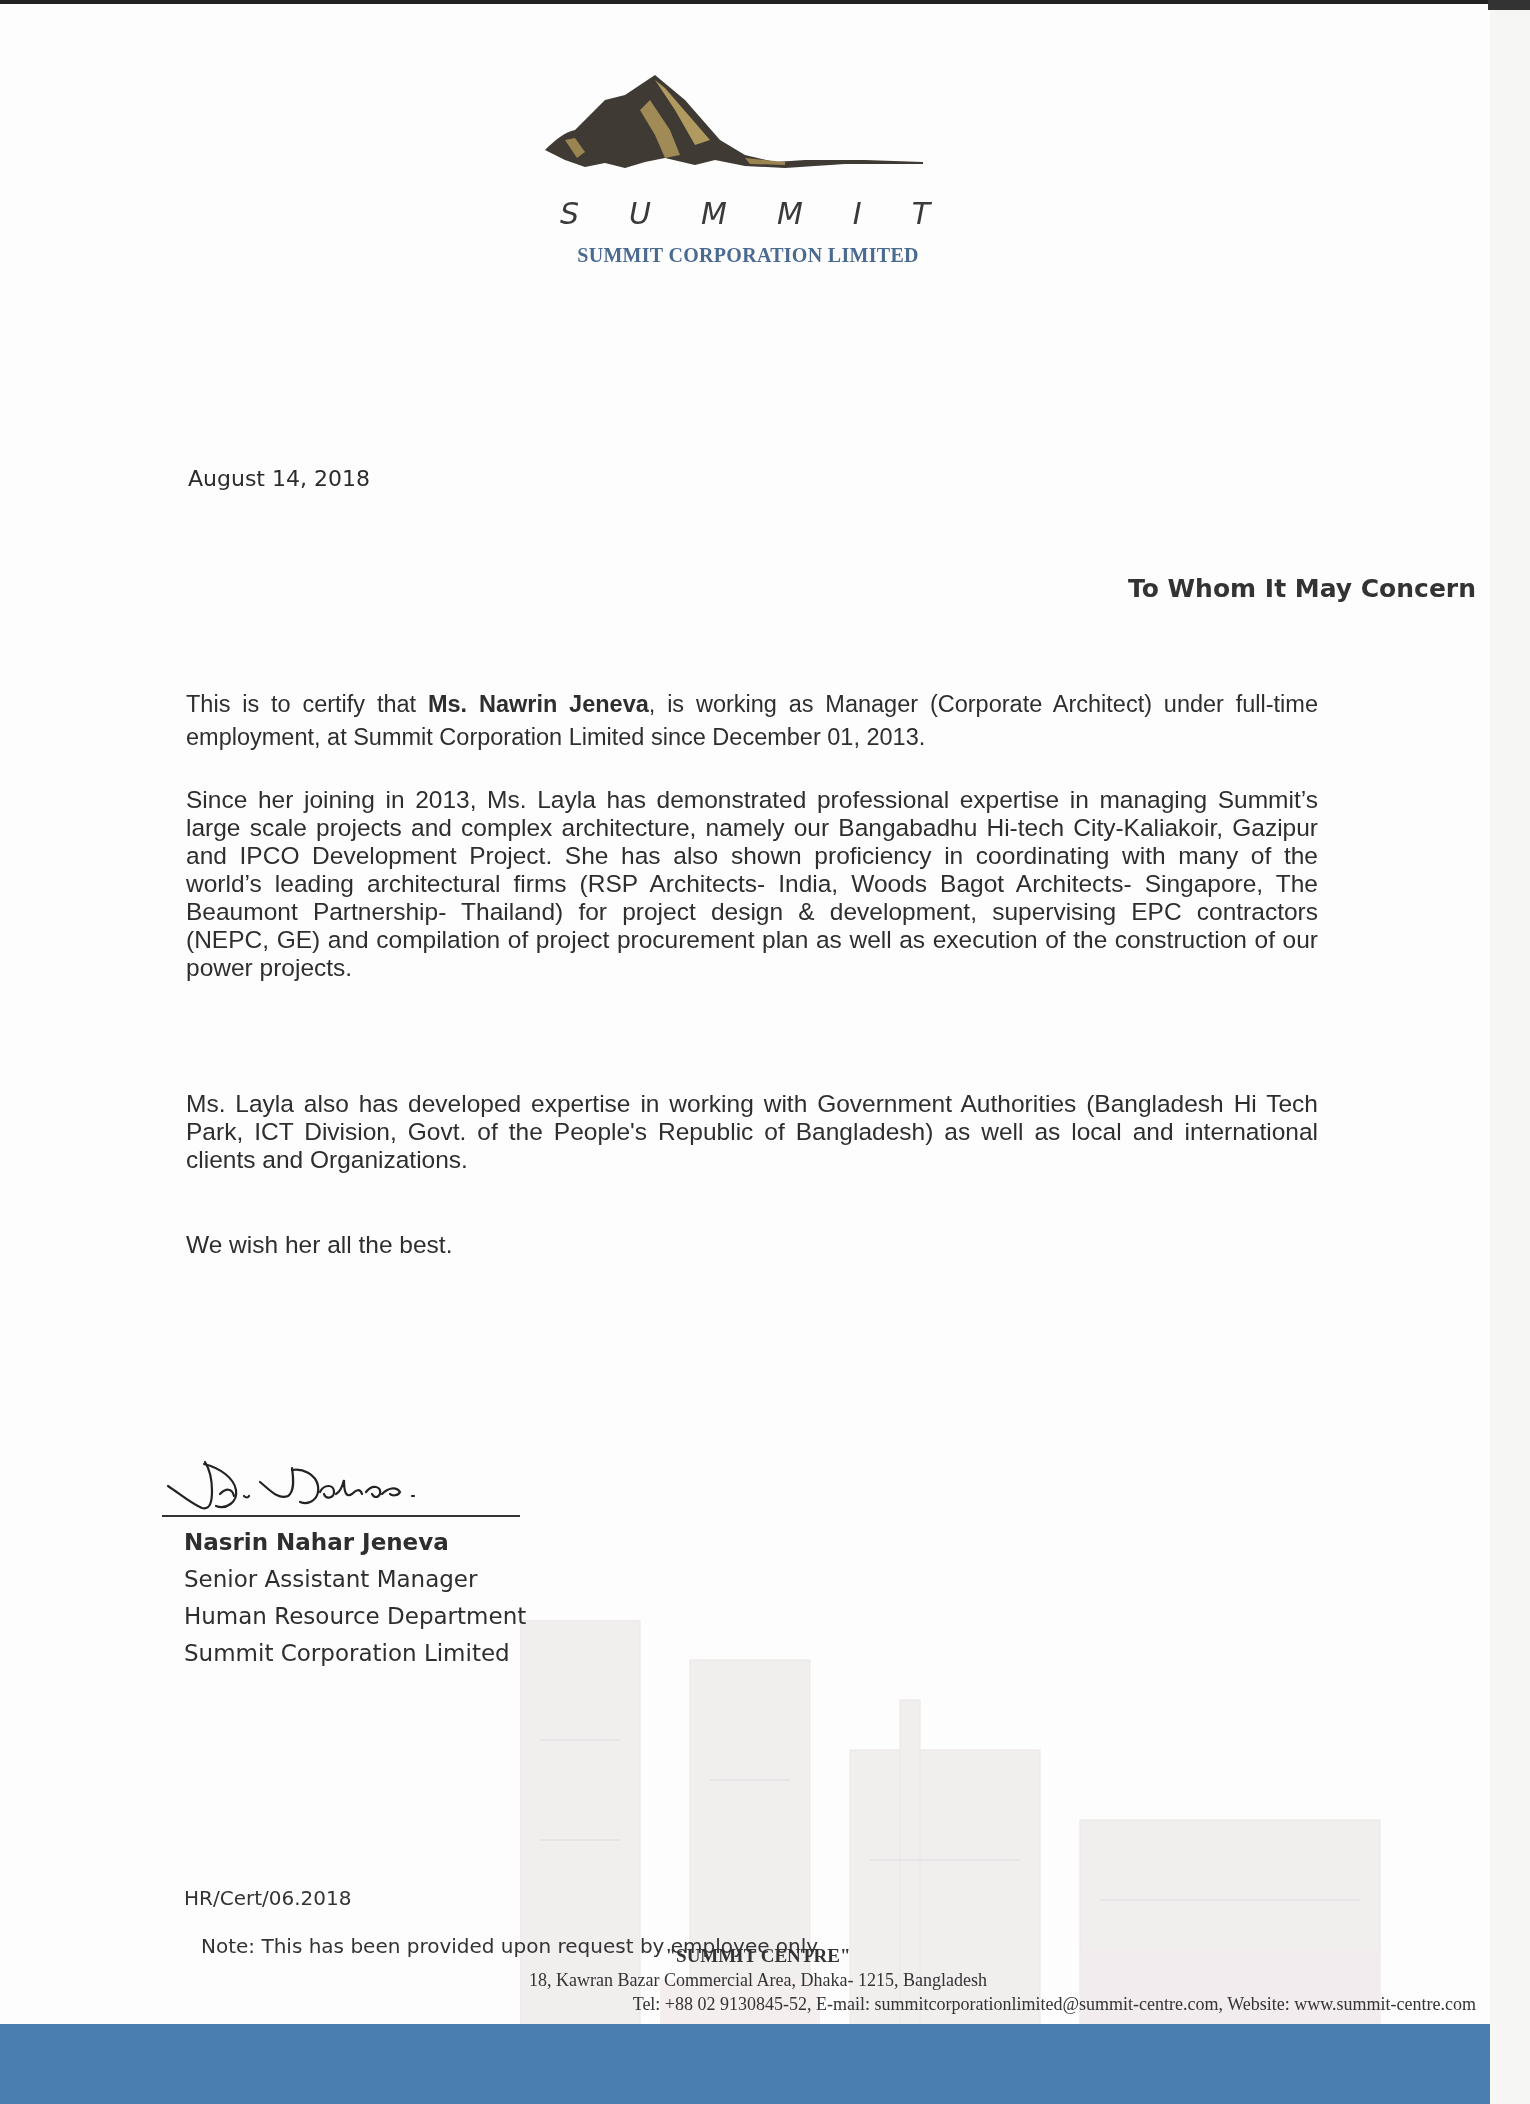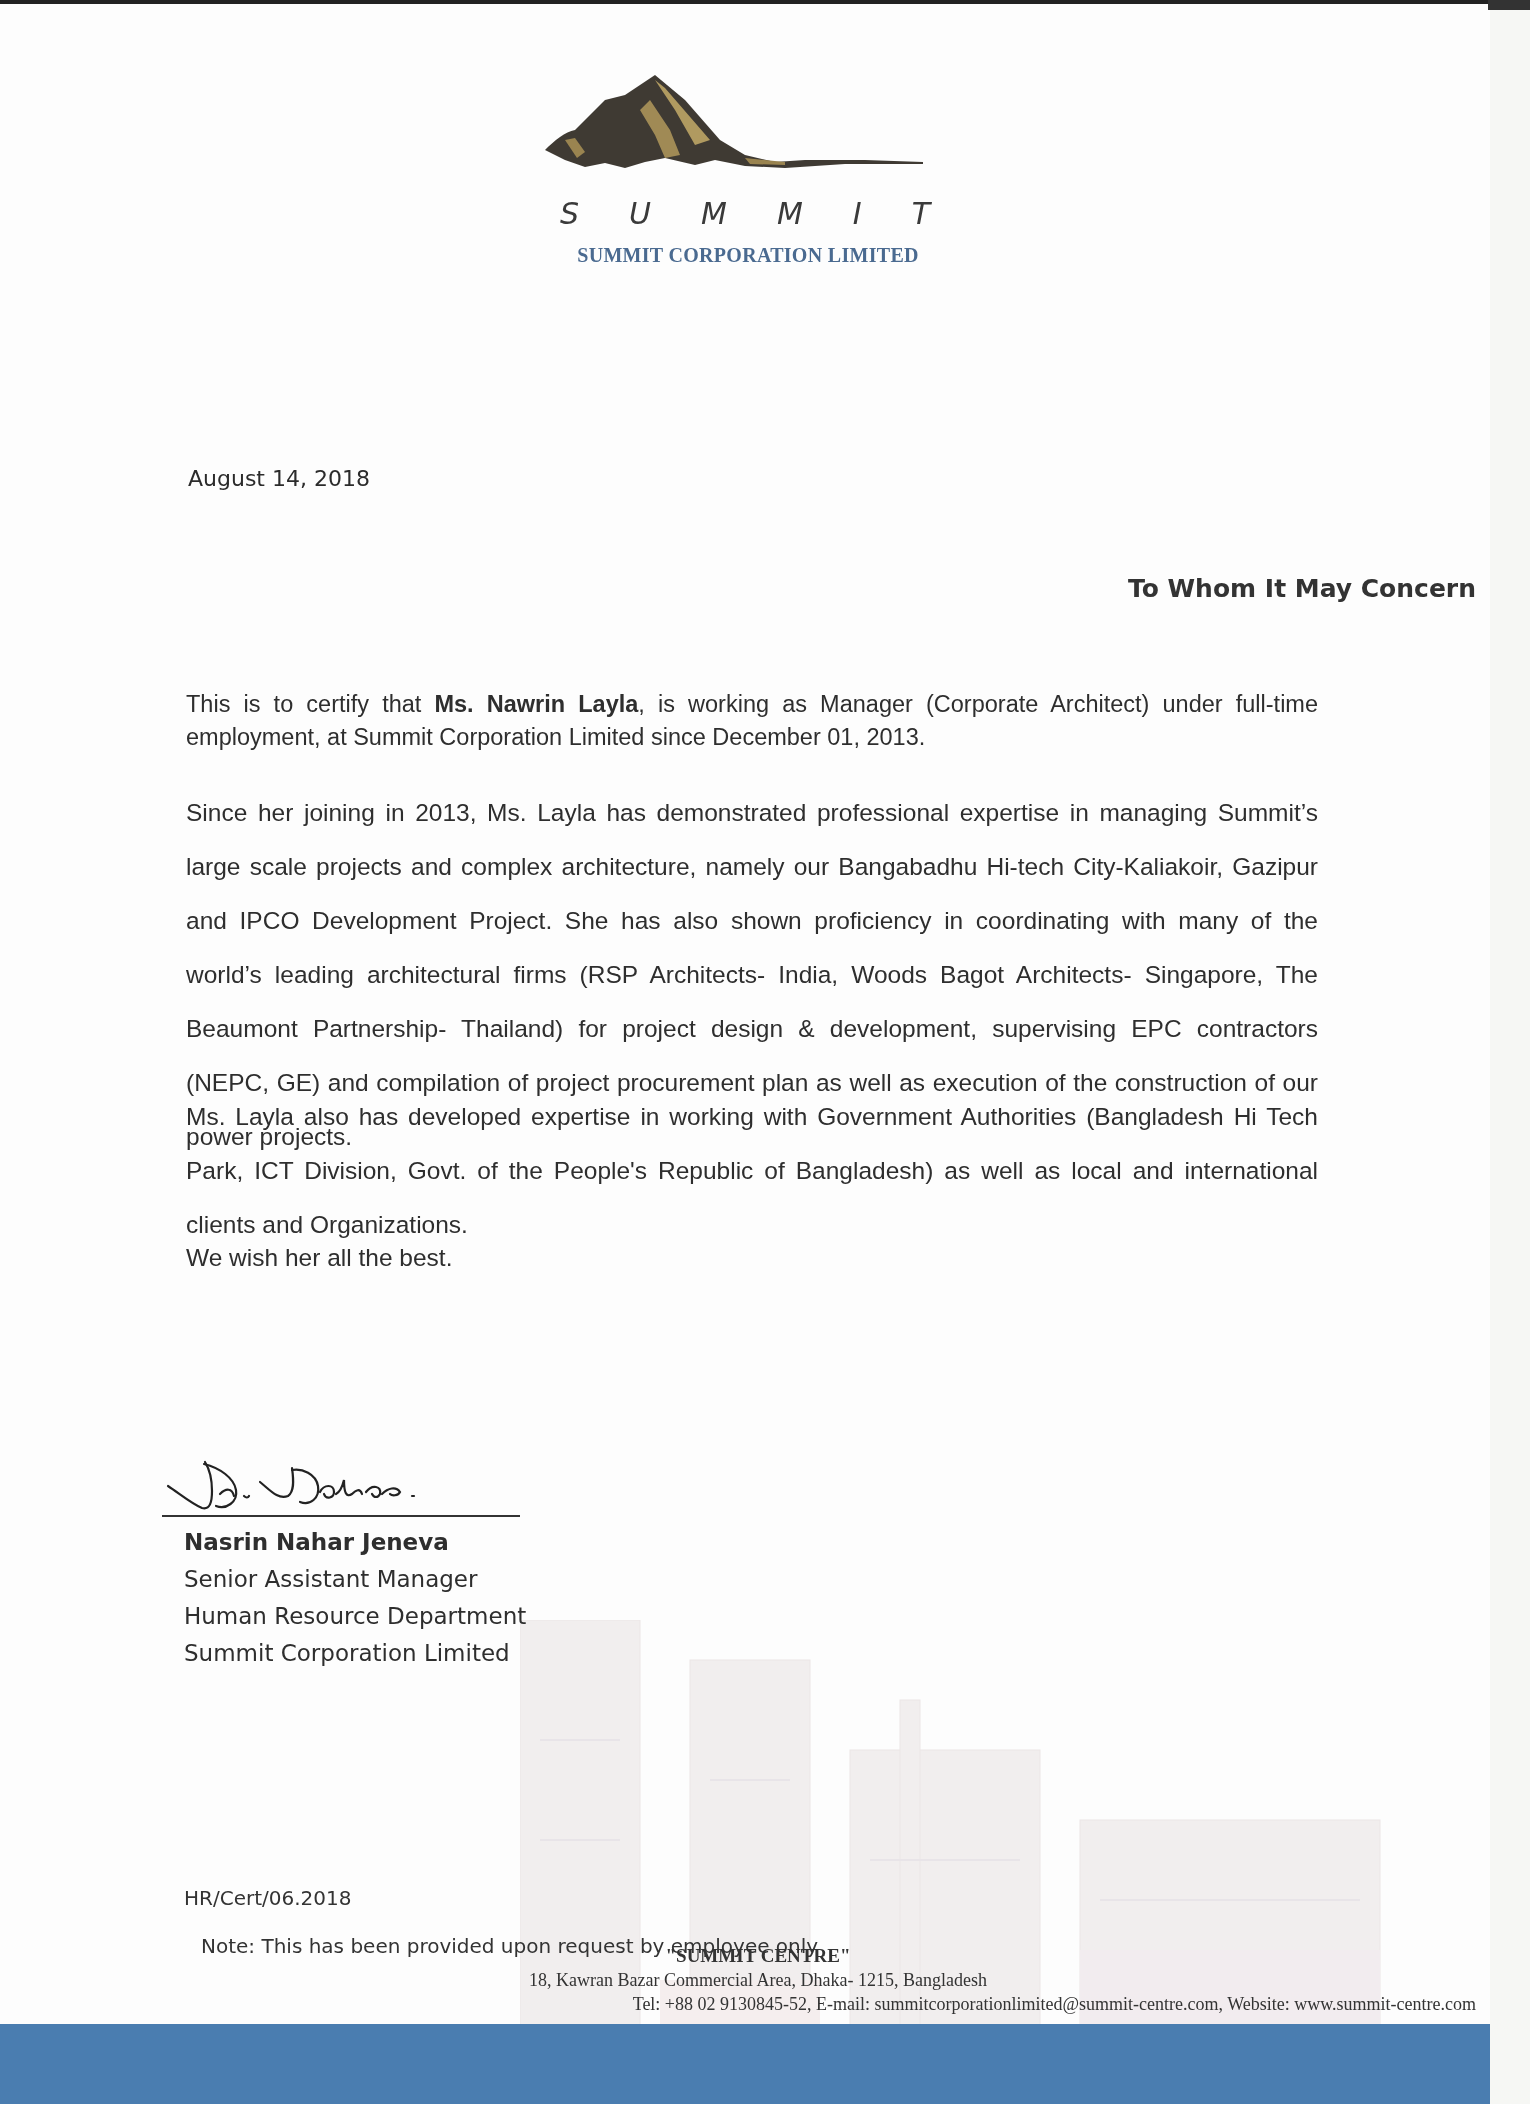--- a/index.html
+++ b/index.html
@@ -22,21 +22,21 @@
   }
   .corp-name {
     position: absolute; left: 568px; top: 244px; width: 360px; text-align: center;
     font-family: "Liberation Serif", serif; font-weight: bold; font-size: 20px;
     color: #4a6a90; letter-spacing: 0.3px;
   }
   .date { position: absolute; left: 188px; top: 466px; font-size: 22px; }
   .title { position: absolute; left: 0; width: 1476px; top: 574px; text-align: right; font-size: 25px; font-weight: bold; color: #333; }
   .body-text {
     position: absolute; left: 186px; width: 1132px;
-    font-family: "Liberation Sans", sans-serif; font-size: 24.5px; line-height: 54px;
+    font-family: "Liberation Sans", sans-serif; font-size: 24.5px; line-height: 28px;
     text-align: justify; color: #2e2e2e;
   }
   .p1 { top: 688px; font-size: 23.5px; line-height: 33px; }
   .p2 { top: 786px; }
   .p3 { top: 1090px; }
   .p4 { top: 1231px; }
   .strong { font-weight: bold; }
   .sig { position: absolute; left: 160px; top: 1456px; width: 370px; height: 62px; }
   .sig-line { position: absolute; left: 162px; top: 1515px; width: 358px; height: 2px; background: #333; }
   .signer { position: absolute; left: 184px; top: 1524px; font-family: "DejaVu Sans", sans-serif; font-size: 23px; line-height: 37px; color: #2e2e2e; }
@@ -91,21 +91,21 @@
   <span>M</span>
   <span>M</span>
   <span>I</span>
   <span>T</span>
 </div>
 <div class="corp-name">SUMMIT CORPORATION LIMITED</div>
 
 <div class="date">August 14, 2018</div>
 <div class="title">To Whom It May Concern</div>
 
-<div class="body-text p1"><span>This is to certify that </span><span class="strong">Ms. Nawrin Layla</span><span>, is working as Manager (Corporate Architect) under full-time employment, at Summit Corporation Limited since December 01, 2013.</span></div>
+<div class="body-text p1"><span>This is to certify that </span><span class="strong">Ms. Nawrin Jeneva</span><span>, is working as Manager (Corporate Architect) under full-time employment, at Summit Corporation Limited since December 01, 2013.</span></div>
 
 <div class="body-text p2">Since her joining in 2013, Ms. Layla has demonstrated professional expertise in managing Summit’s large scale projects and complex architecture, namely our Bangabadhu Hi-tech City-Kaliakoir, Gazipur and IPCO Development Project. She has also shown proficiency in coordinating with many of the world’s leading architectural firms (RSP Architects- India, Woods Bagot Architects- Singapore, The Beaumont Partnership- Thailand) for project design &amp; development, supervising EPC contractors (NEPC, GE) and compilation of project procurement plan as well as execution of the construction of our power projects.</div>
 <div class="body-text p3">Ms. Layla also has developed expertise in working with Government Authorities (Bangladesh Hi Tech Park, ICT Division, Govt. of the People's Republic of Bangladesh) as well as local and international clients and Organizations.</div>
 <div class="body-text p4">We wish her all the best.</div>
 
 <svg class="sig" viewBox="0 0 370 62">
   <g fill="none" stroke="#222" stroke-width="2.2" stroke-linecap="round">
     <path d="M8,30 C20,38 32,48 42,52 C50,54 52,46 52,35 C52,24 50,14 45,6"></path>
     <path d="M44,8 C60,12 74,22 76,34 C78,46 66,54 56,50"></path>
     <path d="M60,38 C66,32 72,32 74,40"></path>

